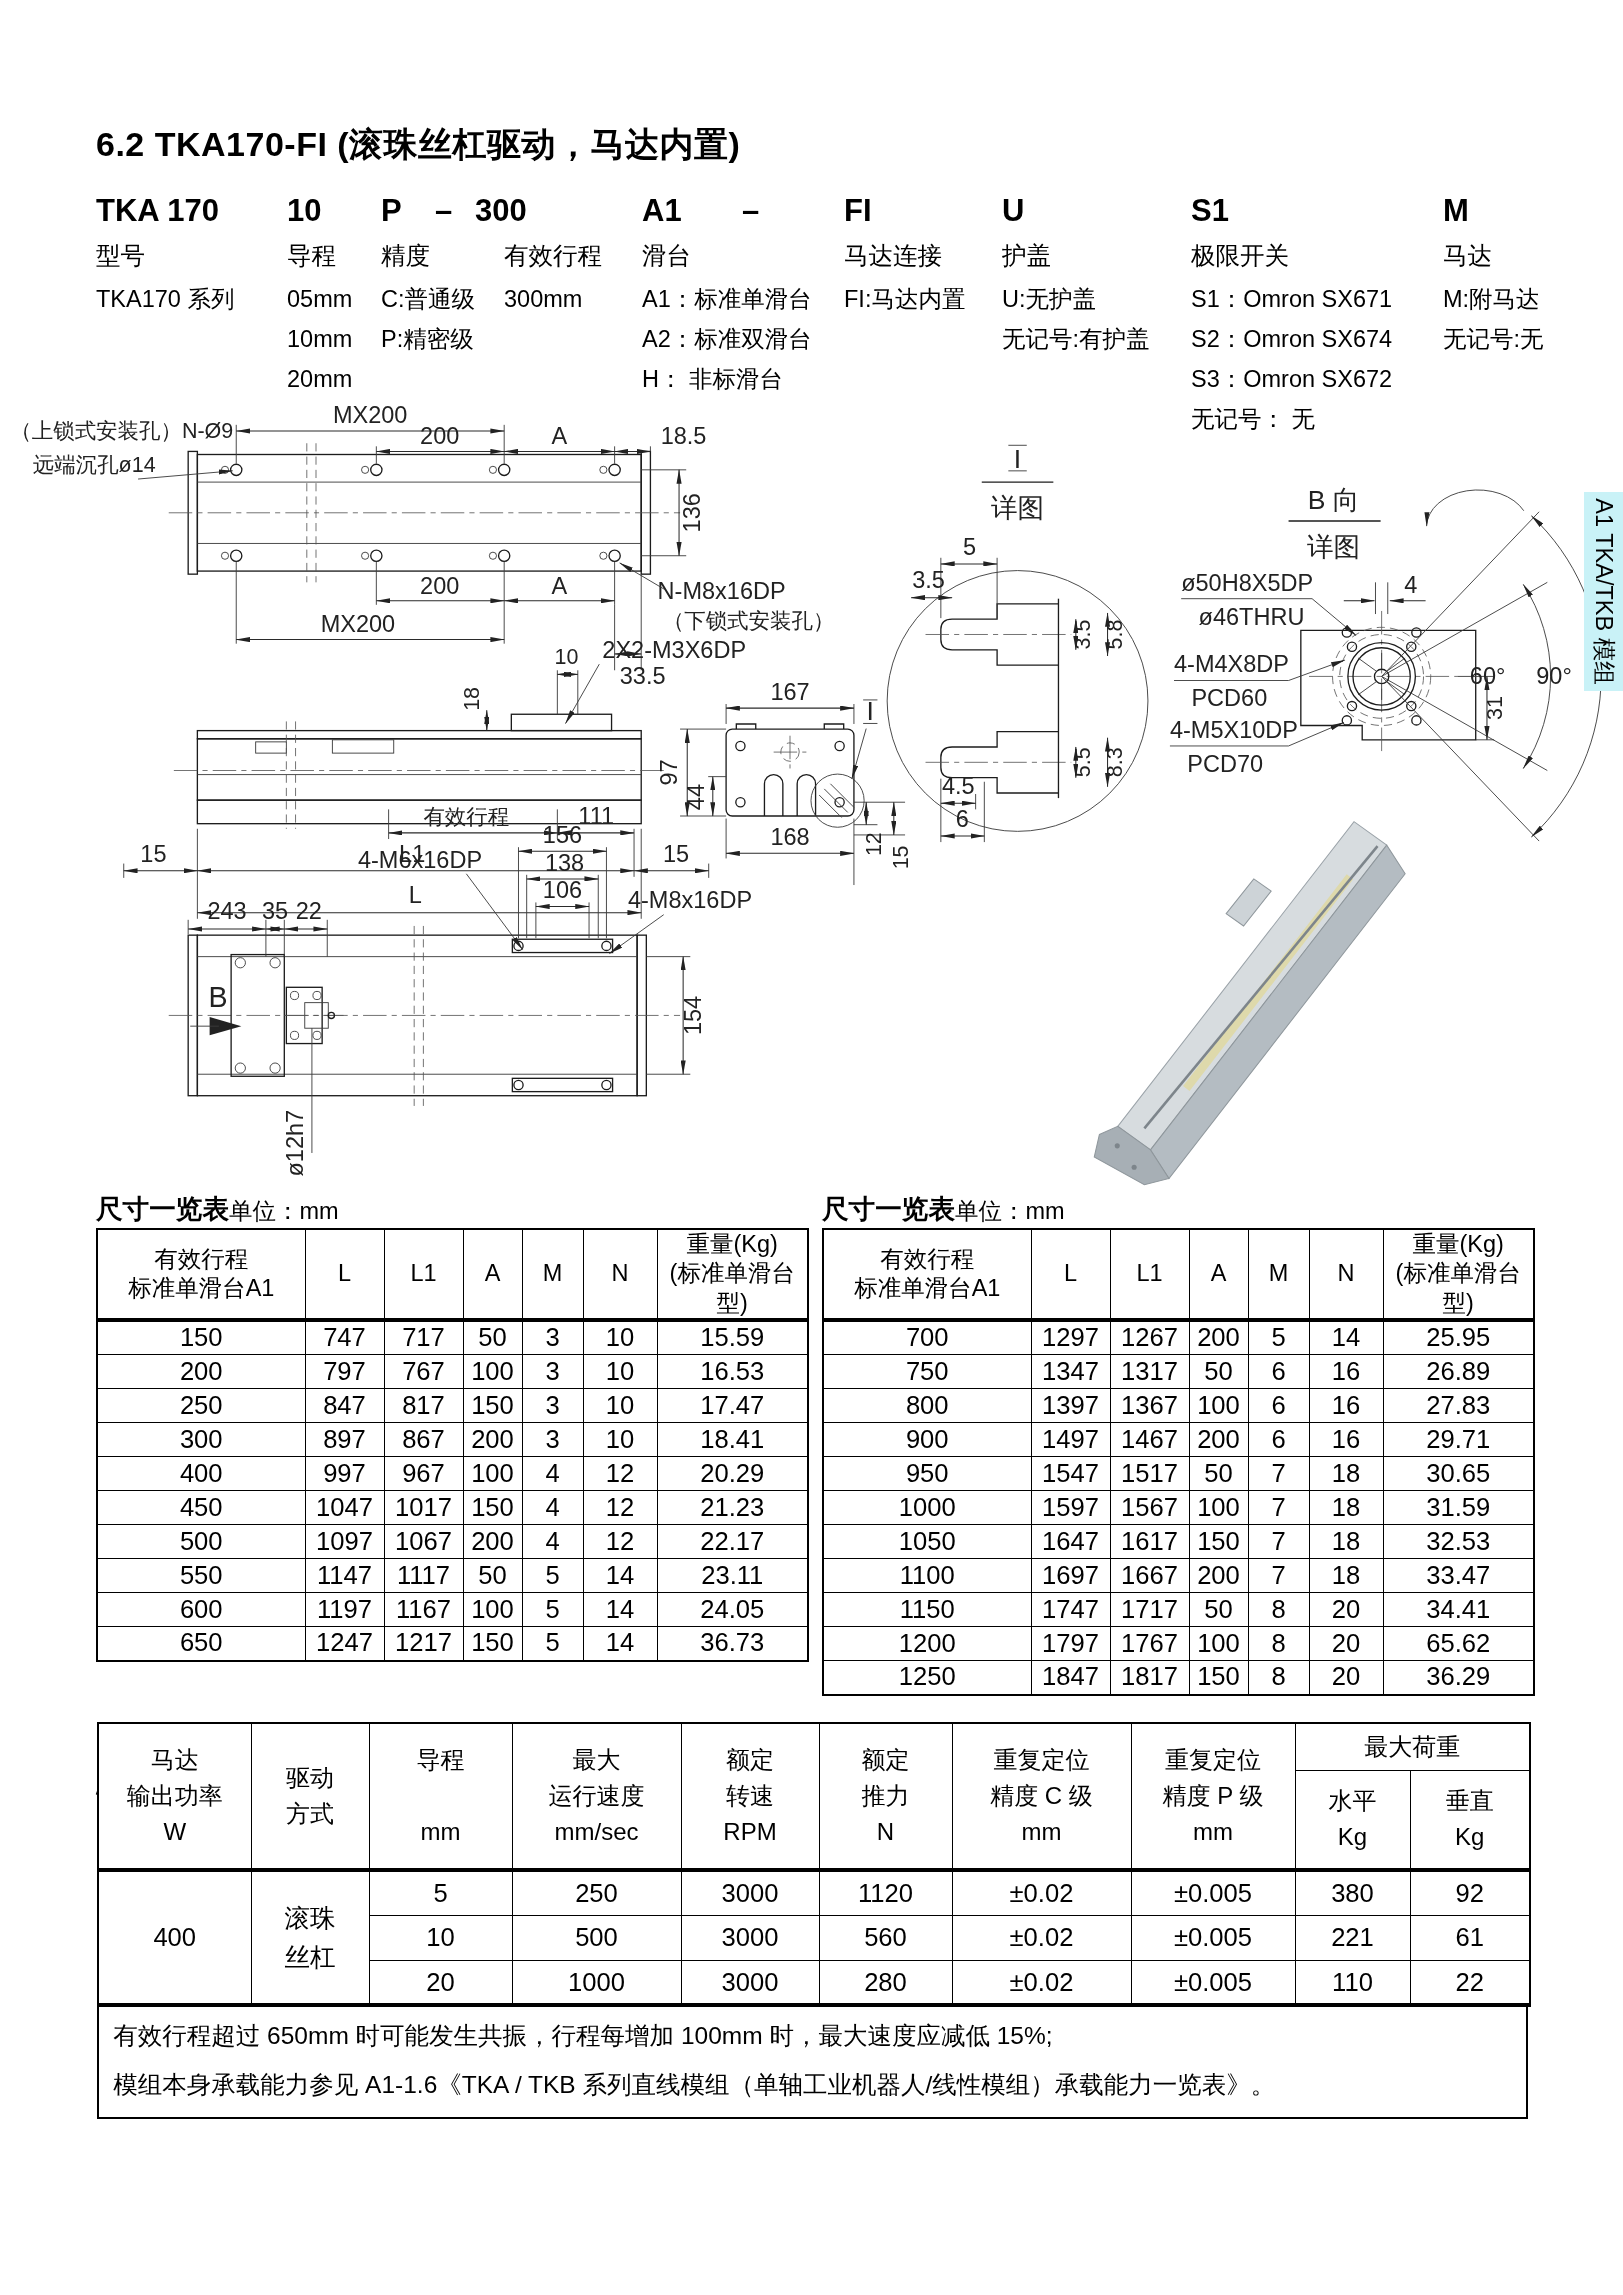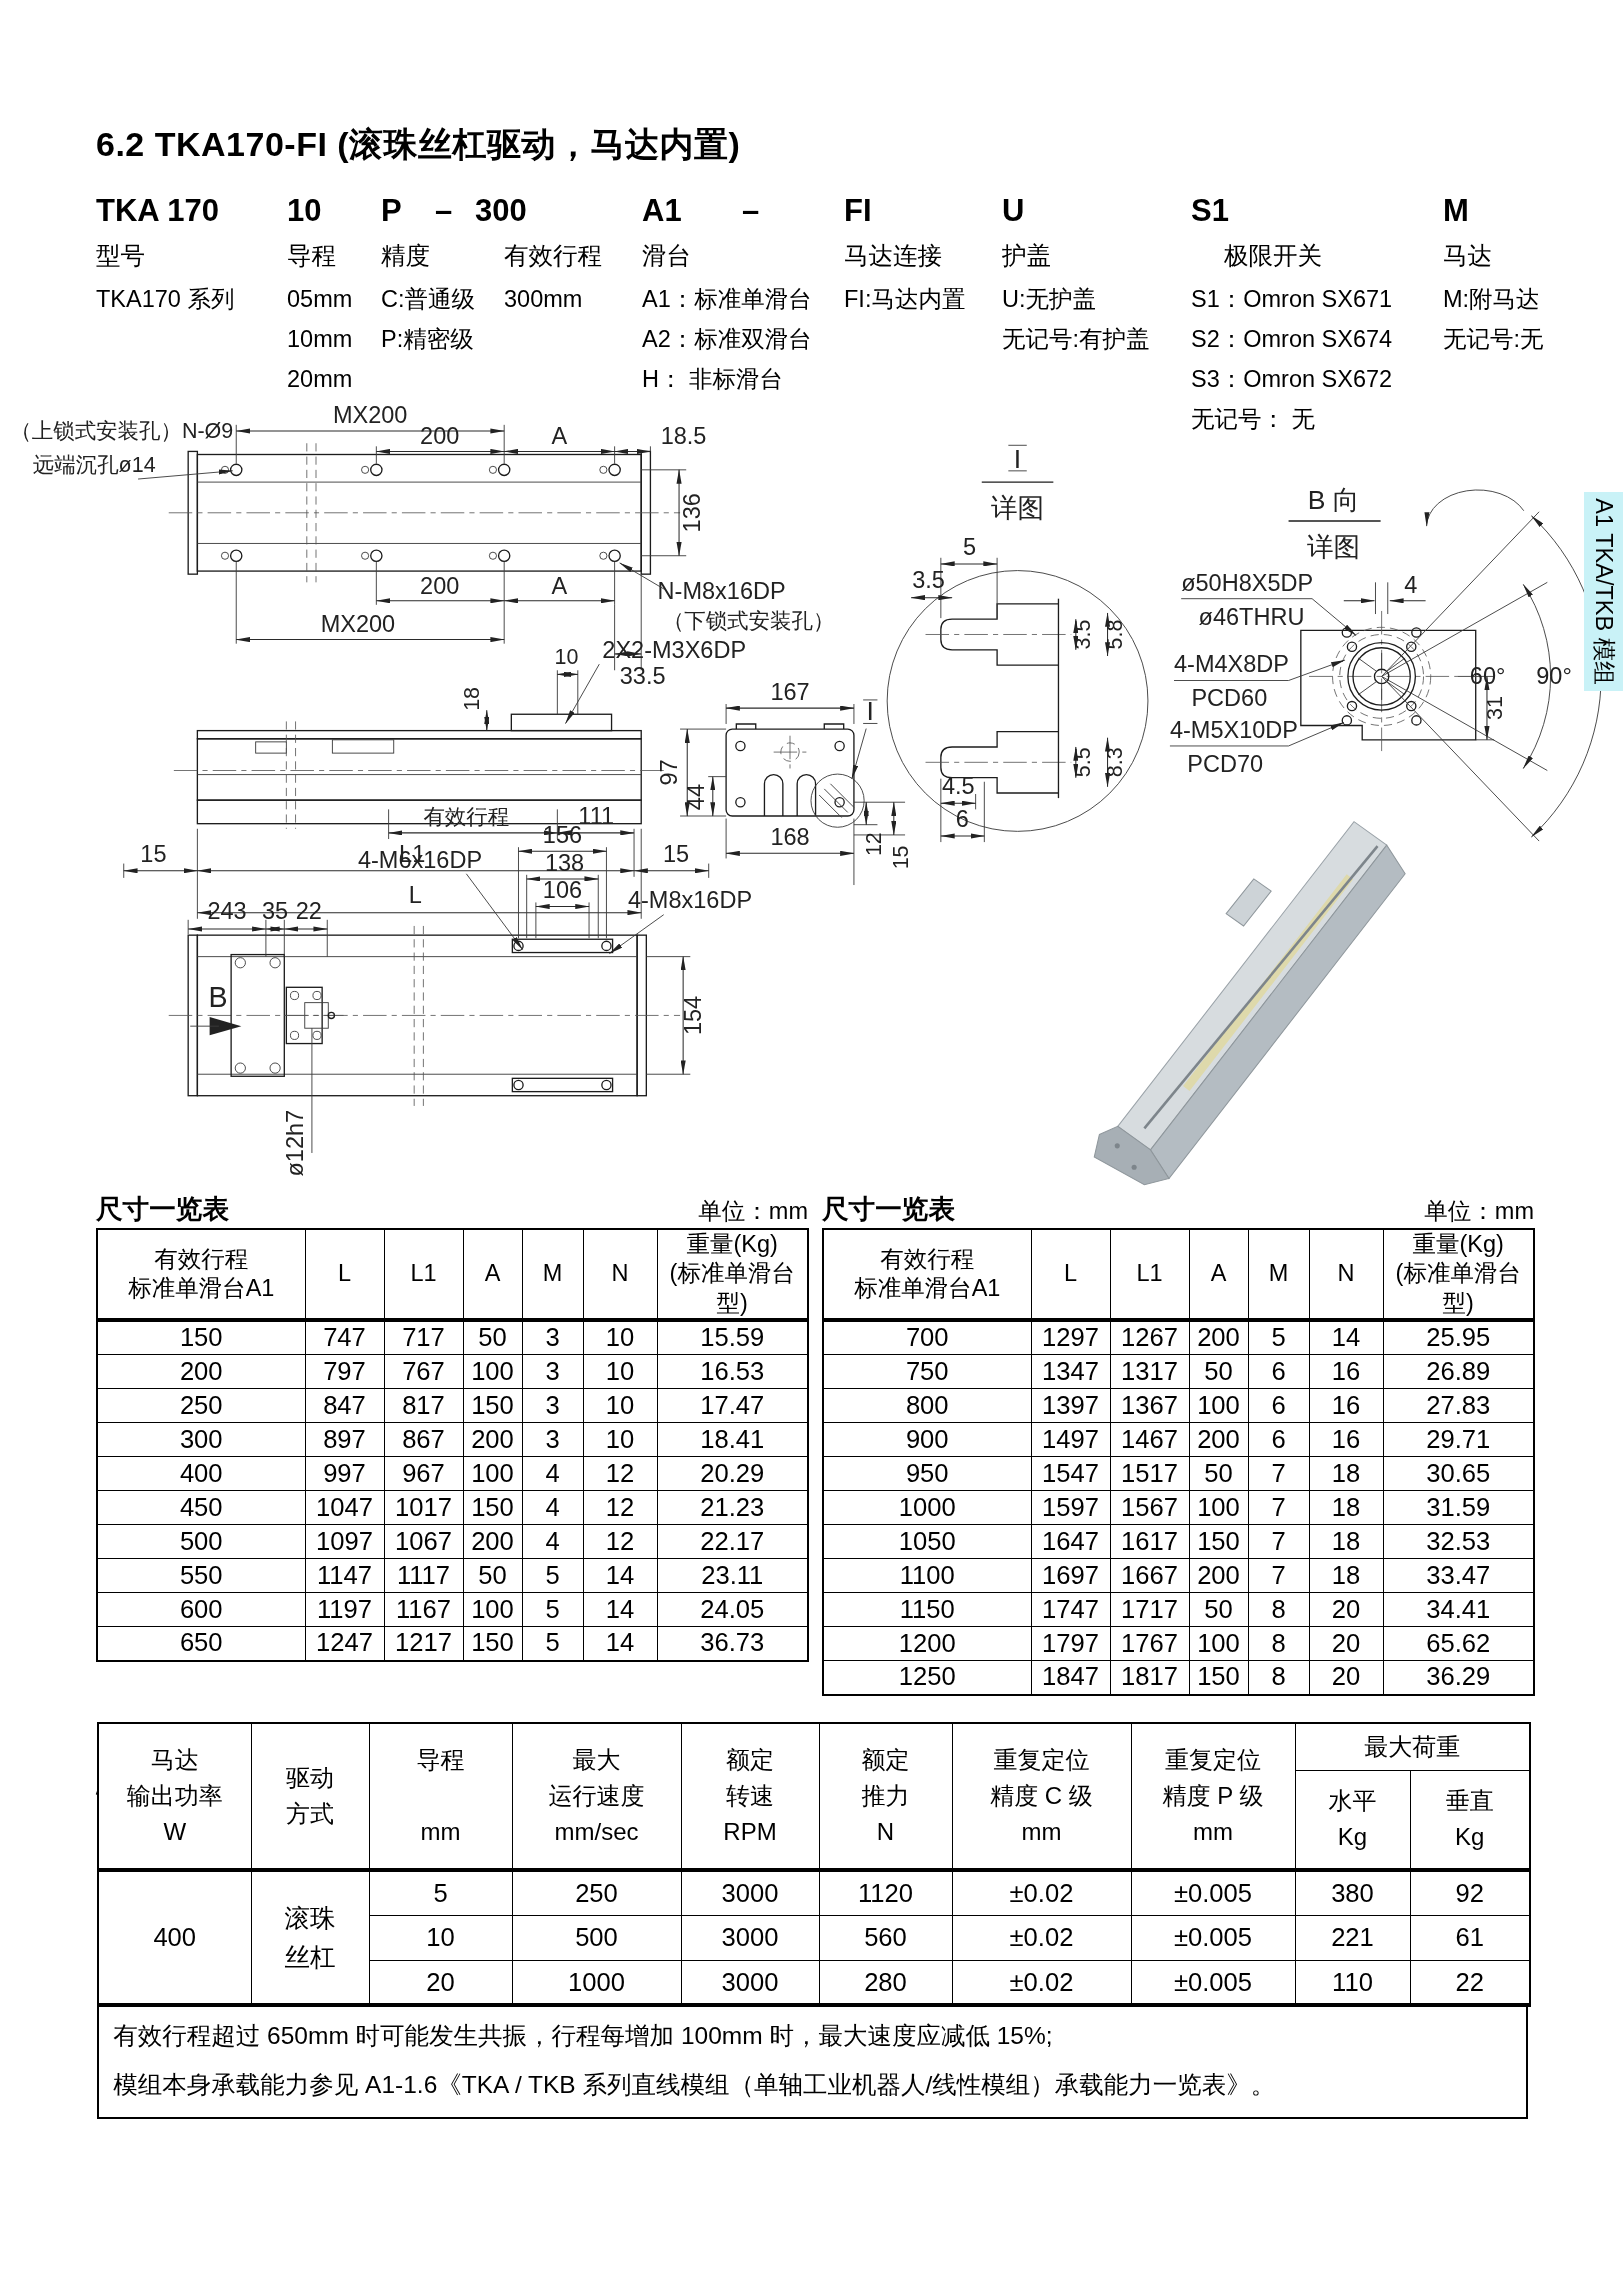--- a/index.html
+++ b/index.html
@@ -15,21 +15,21 @@
   
   svg.drawings{position:absolute;left:0;top:394px;width:1624px;height:798px}
   svg .ln{stroke:#1c1c1c;stroke-width:2.6;fill:none}
   svg .thn{stroke:#3c3c3c;stroke-width:1.8;fill:none}
   svg .cl{stroke:#555;stroke-width:1.6;stroke-dasharray:46 10 10 10;fill:none}
   svg .dsh{stroke:#555;stroke-width:1.6;stroke-dasharray:16 10;fill:none}
   svg .dim{stroke:#2a2a2a;stroke-width:2;fill:none}
   svg text{fill:#222;font-family:"Liberation Sans","DejaVu Sans",sans-serif}.t42{font-size:42px}.t46{font-size:46px}.t52{font-size:52px}.t56{font-size:56px}
   .mid{text-anchor:middle}
   
-  .cap{position:absolute;height:40px;display:flex;justify-content:space-between;align-items:flex-end}
+  .cap{position:absolute;height:40px;display:flex;align-items:flex-end}
   .cap-title{font-size:26.6px;font-weight:bold}
   .cap-unit{font-size:23.5px}
   table{position:absolute;border-collapse:collapse;table-layout:fixed;background:#fff}
   .dimtable{border:2.6px solid #000}
   .dimtable th,.dimtable td{border:1.5px solid #000;text-align:center;vertical-align:middle;
      font-size:24.5px;font-weight:normal;white-space:pre-line;line-height:1.25}
   .dimtable thead th{border-bottom:4.1px solid #000;height:82px;font-size:23.5px}
   .dimtable tbody td{height:34px;font-size:25.6px}
   .perftable{border:2.6px solid #000;border-bottom:4.1px solid #000}
   .perftable th,.perftable td{border:1.5px solid #000;text-align:center;vertical-align:middle;
@@ -82,21 +82,21 @@
   <div class="col-opts  abs" style="left:504px">300mm</div>
   <div class="col-label abs" style="left:642px">滑台</div>
   <div class="col-opts  abs" style="left:642px">A1：标准单滑台
 A2：标准双滑台
 H： 非标滑台</div>
   <div class="col-label abs" style="left:844px">马达连接</div>
   <div class="col-opts  abs" style="left:844px">FI:马达内置</div>
   <div class="col-label abs" style="left:1002px">护盖</div>
   <div class="col-opts  abs" style="left:1002px">U:无护盖
 无记号:有护盖</div>
-  <div class="col-label abs" style="left:1224px">极限开关</div>
+  <div class="col-label abs" style="left:1191px">极限开关</div>
   <div class="col-opts  abs" style="left:1191px">S1：Omron SX671
 S2：Omron SX674
 S3：Omron SX672
 无记号： 无</div>
   <div class="col-label abs" style="left:1443px">马达</div>
   <div class="col-opts  abs" style="left:1443px">M:附马达
 无记号:无</div>
 
   <svg class="drawings" viewBox="0 0 3176 1560">
     <defs>

